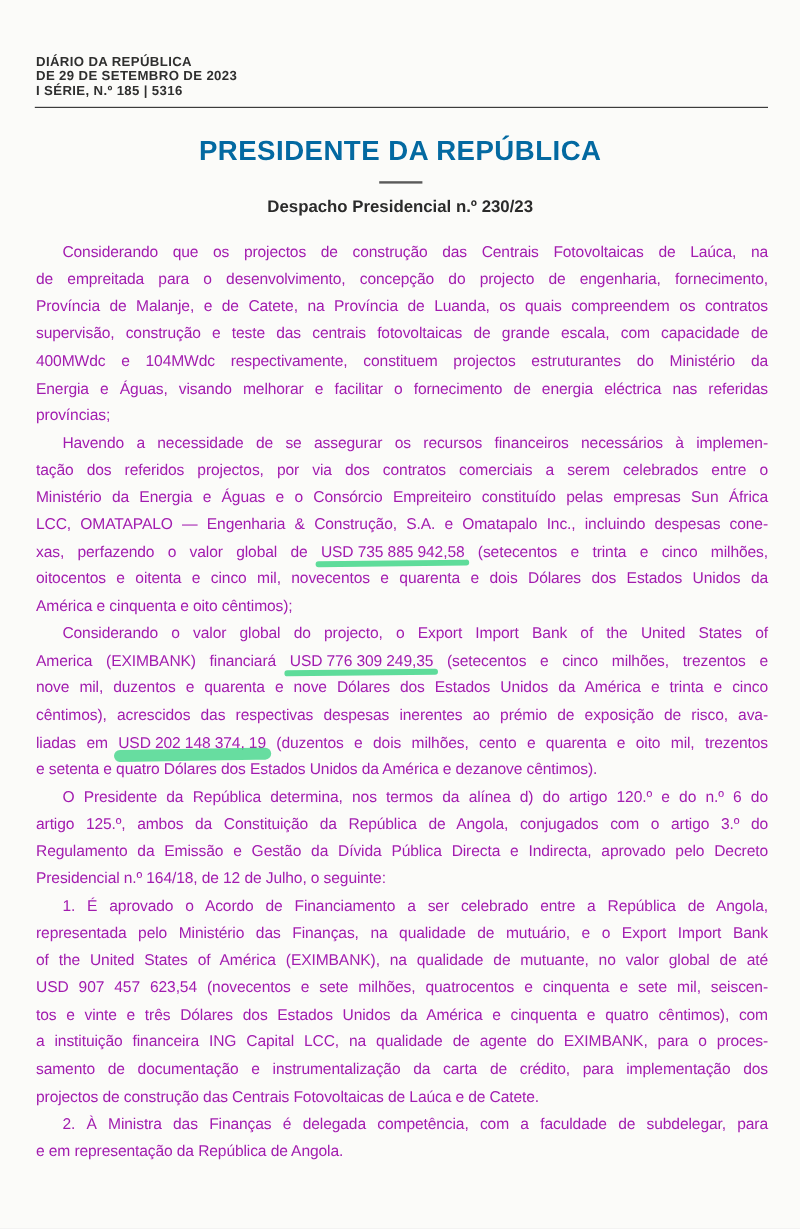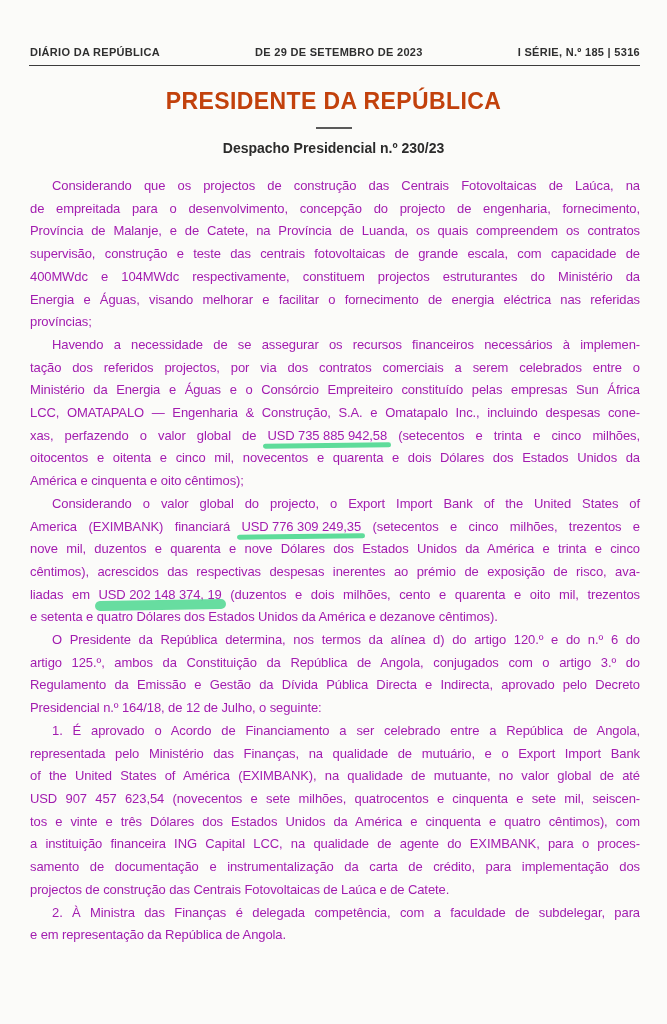--- a/index.html
+++ b/index.html
@@ -23,34 +23,35 @@
     display: flex;
     justify-content: space-between;
     align-items: baseline;
     padding: 0 27px 0 30px;
     margin-top: 46px;
     font-size: 11px;
     font-weight: 700;
     letter-spacing: 0.3px;
     color: #2f2f2f;
     white-space: nowrap;
+    flex-direction: column;
   }
   .header-rule {
     border: none;
     border-top: 1.7px solid #3c3c3c;
     margin: 7px 27px 0 29px;
   }
   
   .doc-title {
     margin: 22px 0 0 0;
     text-align: center;
     font-size: 23px;
     font-weight: 700;
     letter-spacing: 0.4px;
-    color: #c2410c;
+    color: #0369a1;
   }
   .title-divider {
     width: 36px;
     border: none;
     border-top: 2px solid #5a5a5a;
     margin: 12px auto 9px auto;
   }
   .doc-subtitle {
     text-align: center;
     font-size: 14px;

